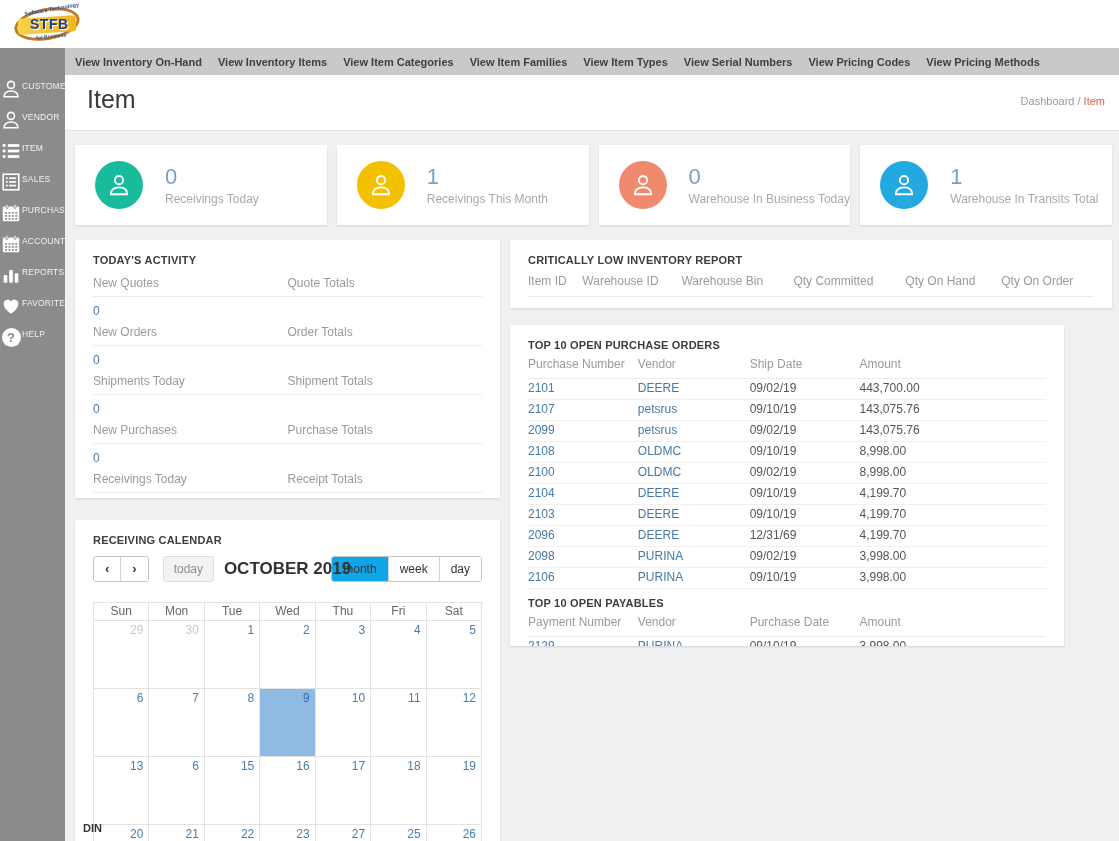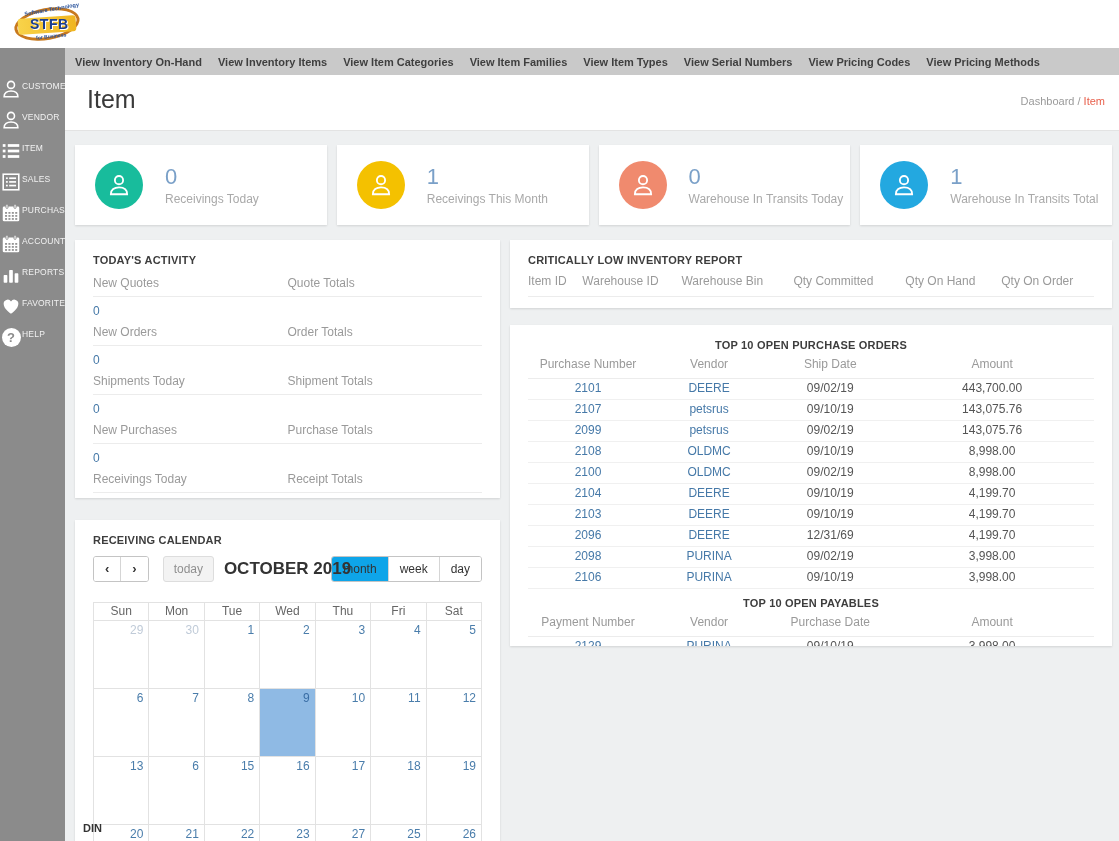--- a/index.html
+++ b/index.html
@@ -55,21 +55,21 @@
   .act-lbl { font-size:12px; color:#9a9a9a; padding-bottom:6px; border-bottom:1px solid #ececec; }
   .act-val { font-size:12px; padding-top:7px; min-height:15px; }
   .val-blue { color:#4679a8; cursor:pointer; }
   .val-dark { color:#555; }
 
   
   #low-inv-panel { left:445px; top:109px; width:602px; height:68px; overflow:hidden; }
   .cols-head { display:grid; grid-template-columns:0.85fr 1.55fr 1.75fr 1.75fr 1.5fr 1.45fr; font-size:12px; color:#9a9a9a; margin-top:8px; padding-bottom:8px; border-bottom:1px solid #ececec; }
 
   
-  #po-panel { left:445px; top:194px; width:602px; height:321px; overflow:hidden;text-align:center; }
+  #po-panel { left:445px; top:194px; width:554px; height:321px; overflow:hidden; }
   .tbl { margin-top:6px; }
   .tbl-head { display:grid; grid-template-columns:21.2% 21.6% 21.2% auto; font-size:12px; color:#9a9a9a; padding-bottom:7px; border-bottom:1px solid #ececec; }
   .tbl-row { display:grid; grid-template-columns:21.2% 21.6% 21.2% auto; font-size:12px; padding:3px 0 4px; border-bottom:1px solid #f0f0f0; line-height:13px; }
   .c-blue { color:#4679a8; cursor:pointer; }
   .c-dark { color:#555; }
   .sub-title { margin-top:8px; }
 
   
   #calendar-panel { left:10px; top:389px; width:425px; height:430px; overflow:hidden; }
   .cal-toolbar { position:relative; display:flex; align-items:center; height:30px; margin-top:8px; }
@@ -278,21 +278,21 @@
       </div>
       <div class="card">
         <span class="card-circle" style="background: rgb(240, 138, 110);">
           <svg viewBox="0 0 24 24">
             <circle cx="12" cy="7.5" r="3.8" fill="none" stroke="#fff" stroke-width="1.7"></circle>
             <path d="M4.5 20.5c0-4.2 3.2-6.3 7.5-6.3s7.5 2.1 7.5 6.3z" fill="none" stroke="#fff" stroke-width="1.7"></path>
           </svg>
         </span>
         <div>
           <div class="card-num">0</div>
-          <div class="card-lbl">Warehouse In Transits Today</div>
+          <div class="card-lbl">Warehouse In Business Today</div>
         </div>
       </div>
       <div class="card">
         <span class="card-circle" style="background: rgb(35, 168, 224);">
           <svg viewBox="0 0 24 24">
             <circle cx="12" cy="7.5" r="3.8" fill="none" stroke="#fff" stroke-width="1.7"></circle>
             <path d="M4.5 20.5c0-4.2 3.2-6.3 7.5-6.3s7.5 2.1 7.5 6.3z" fill="none" stroke="#fff" stroke-width="1.7"></path>
           </svg>
         </span>
         <div>

